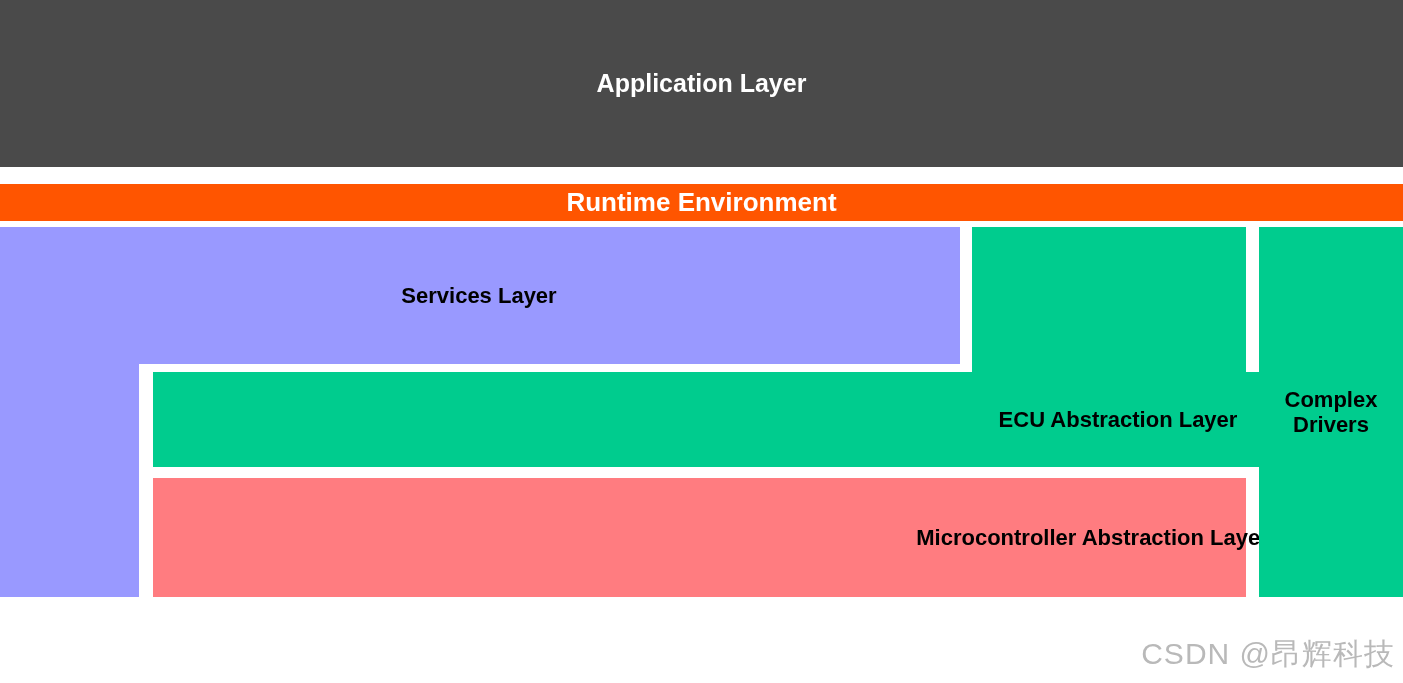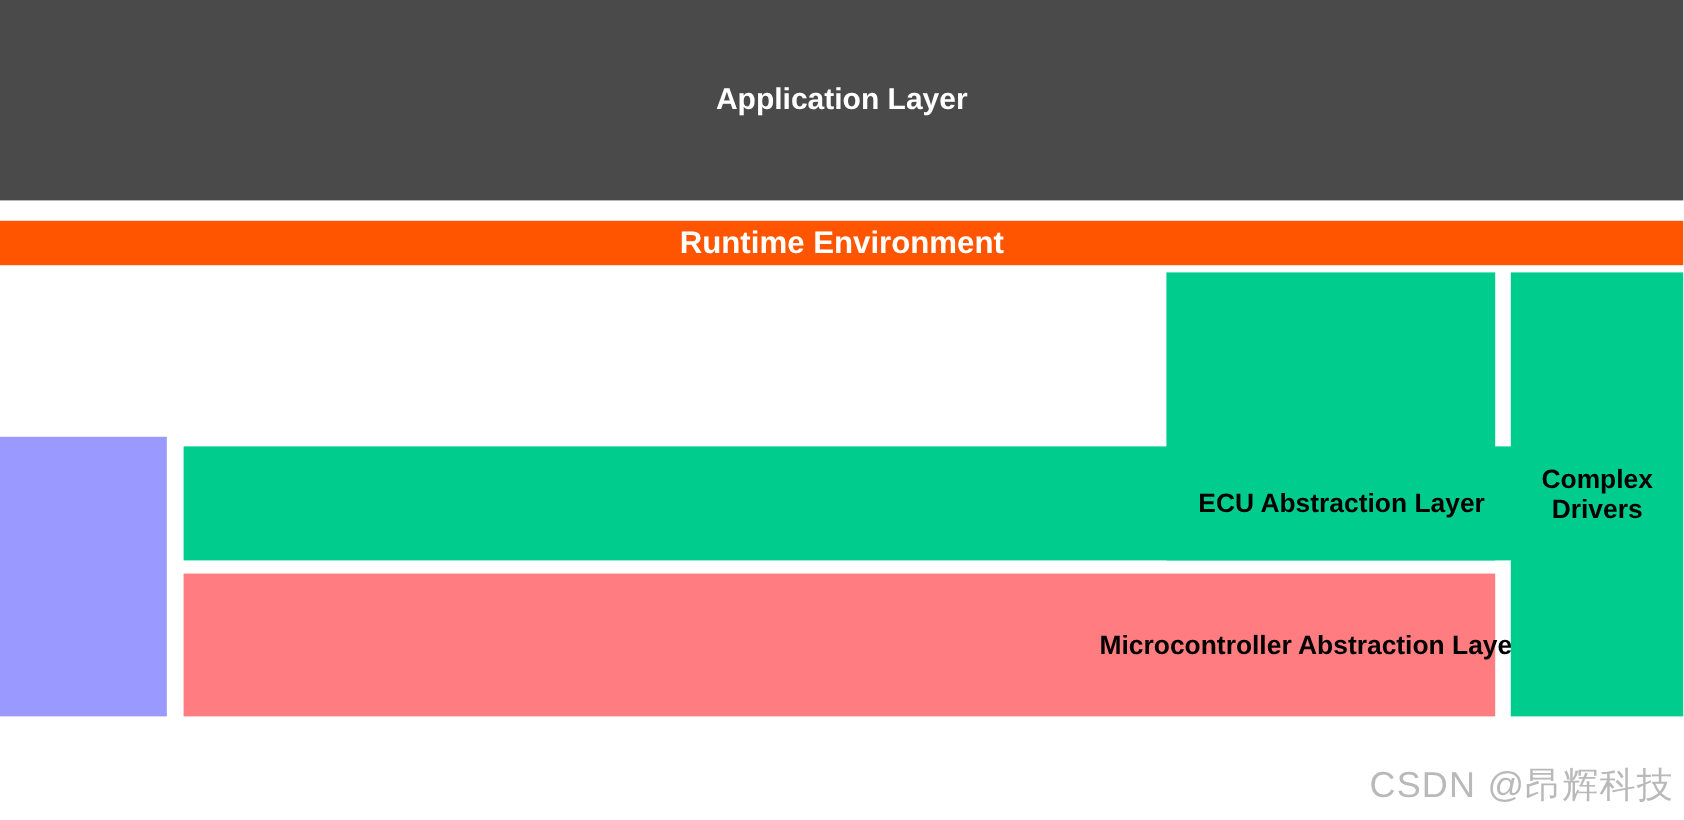--- a/index.html
+++ b/index.html
@@ -148,20 +148,23 @@
 <div id="diagram">
 
   <div class="block" id="application-layer">
     <span>Application Layer</span>
   </div>
 
   <div class="block" id="runtime-environment">
     <span>Runtime Environment</span>
   </div>
 
+  <div class="block" id="services-layer">
+    <span id="services-layer-label">Services Layer</span>
+  </div>
 
   <div class="block" id="services-layer-column"></div>
 
   <div class="block" id="ecu-abstraction-upper"></div>
 
   <div class="block" id="ecu-abstraction-layer">
     <span id="ecu-abstraction-label">ECU Abstraction Layer</span>
   </div>
 
   <div class="block" id="microcontroller-abstraction-layer">

